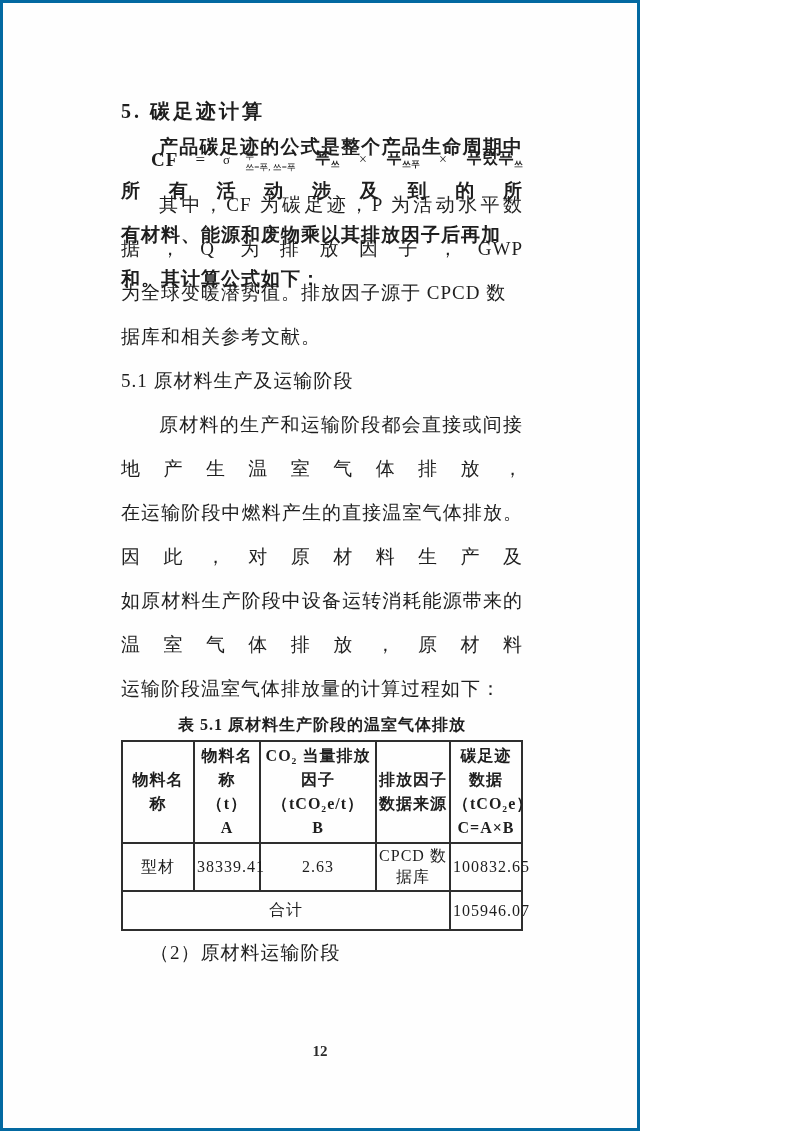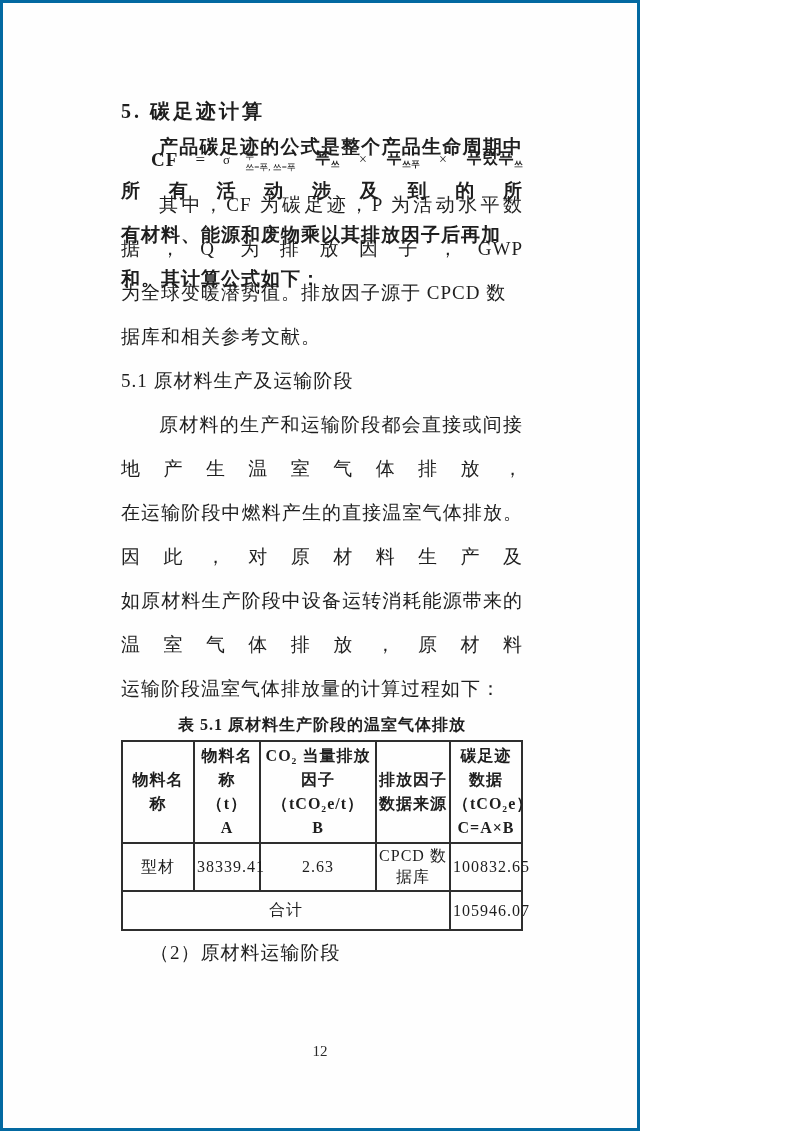--- a/index.html
+++ b/index.html
@@ -99,20 +99,21 @@
   table.dtable .hl { line-height: 24px; }
   table.dtable tbody td { height: 33px; }
   .footer {
     position: absolute;
     left: 0;
     bottom: 68px;
     width: 100%;
     text-align: center;
     font-size: 15px;
     color: #2a2a2a;
+    font-weight: bold;
   }
 </style>
 </head>
 <body>
 
 <div class="page">
 
   <h1 class="h-main">5. 碳足迹计算</h1>
 
   <div class="para spacer-top">

